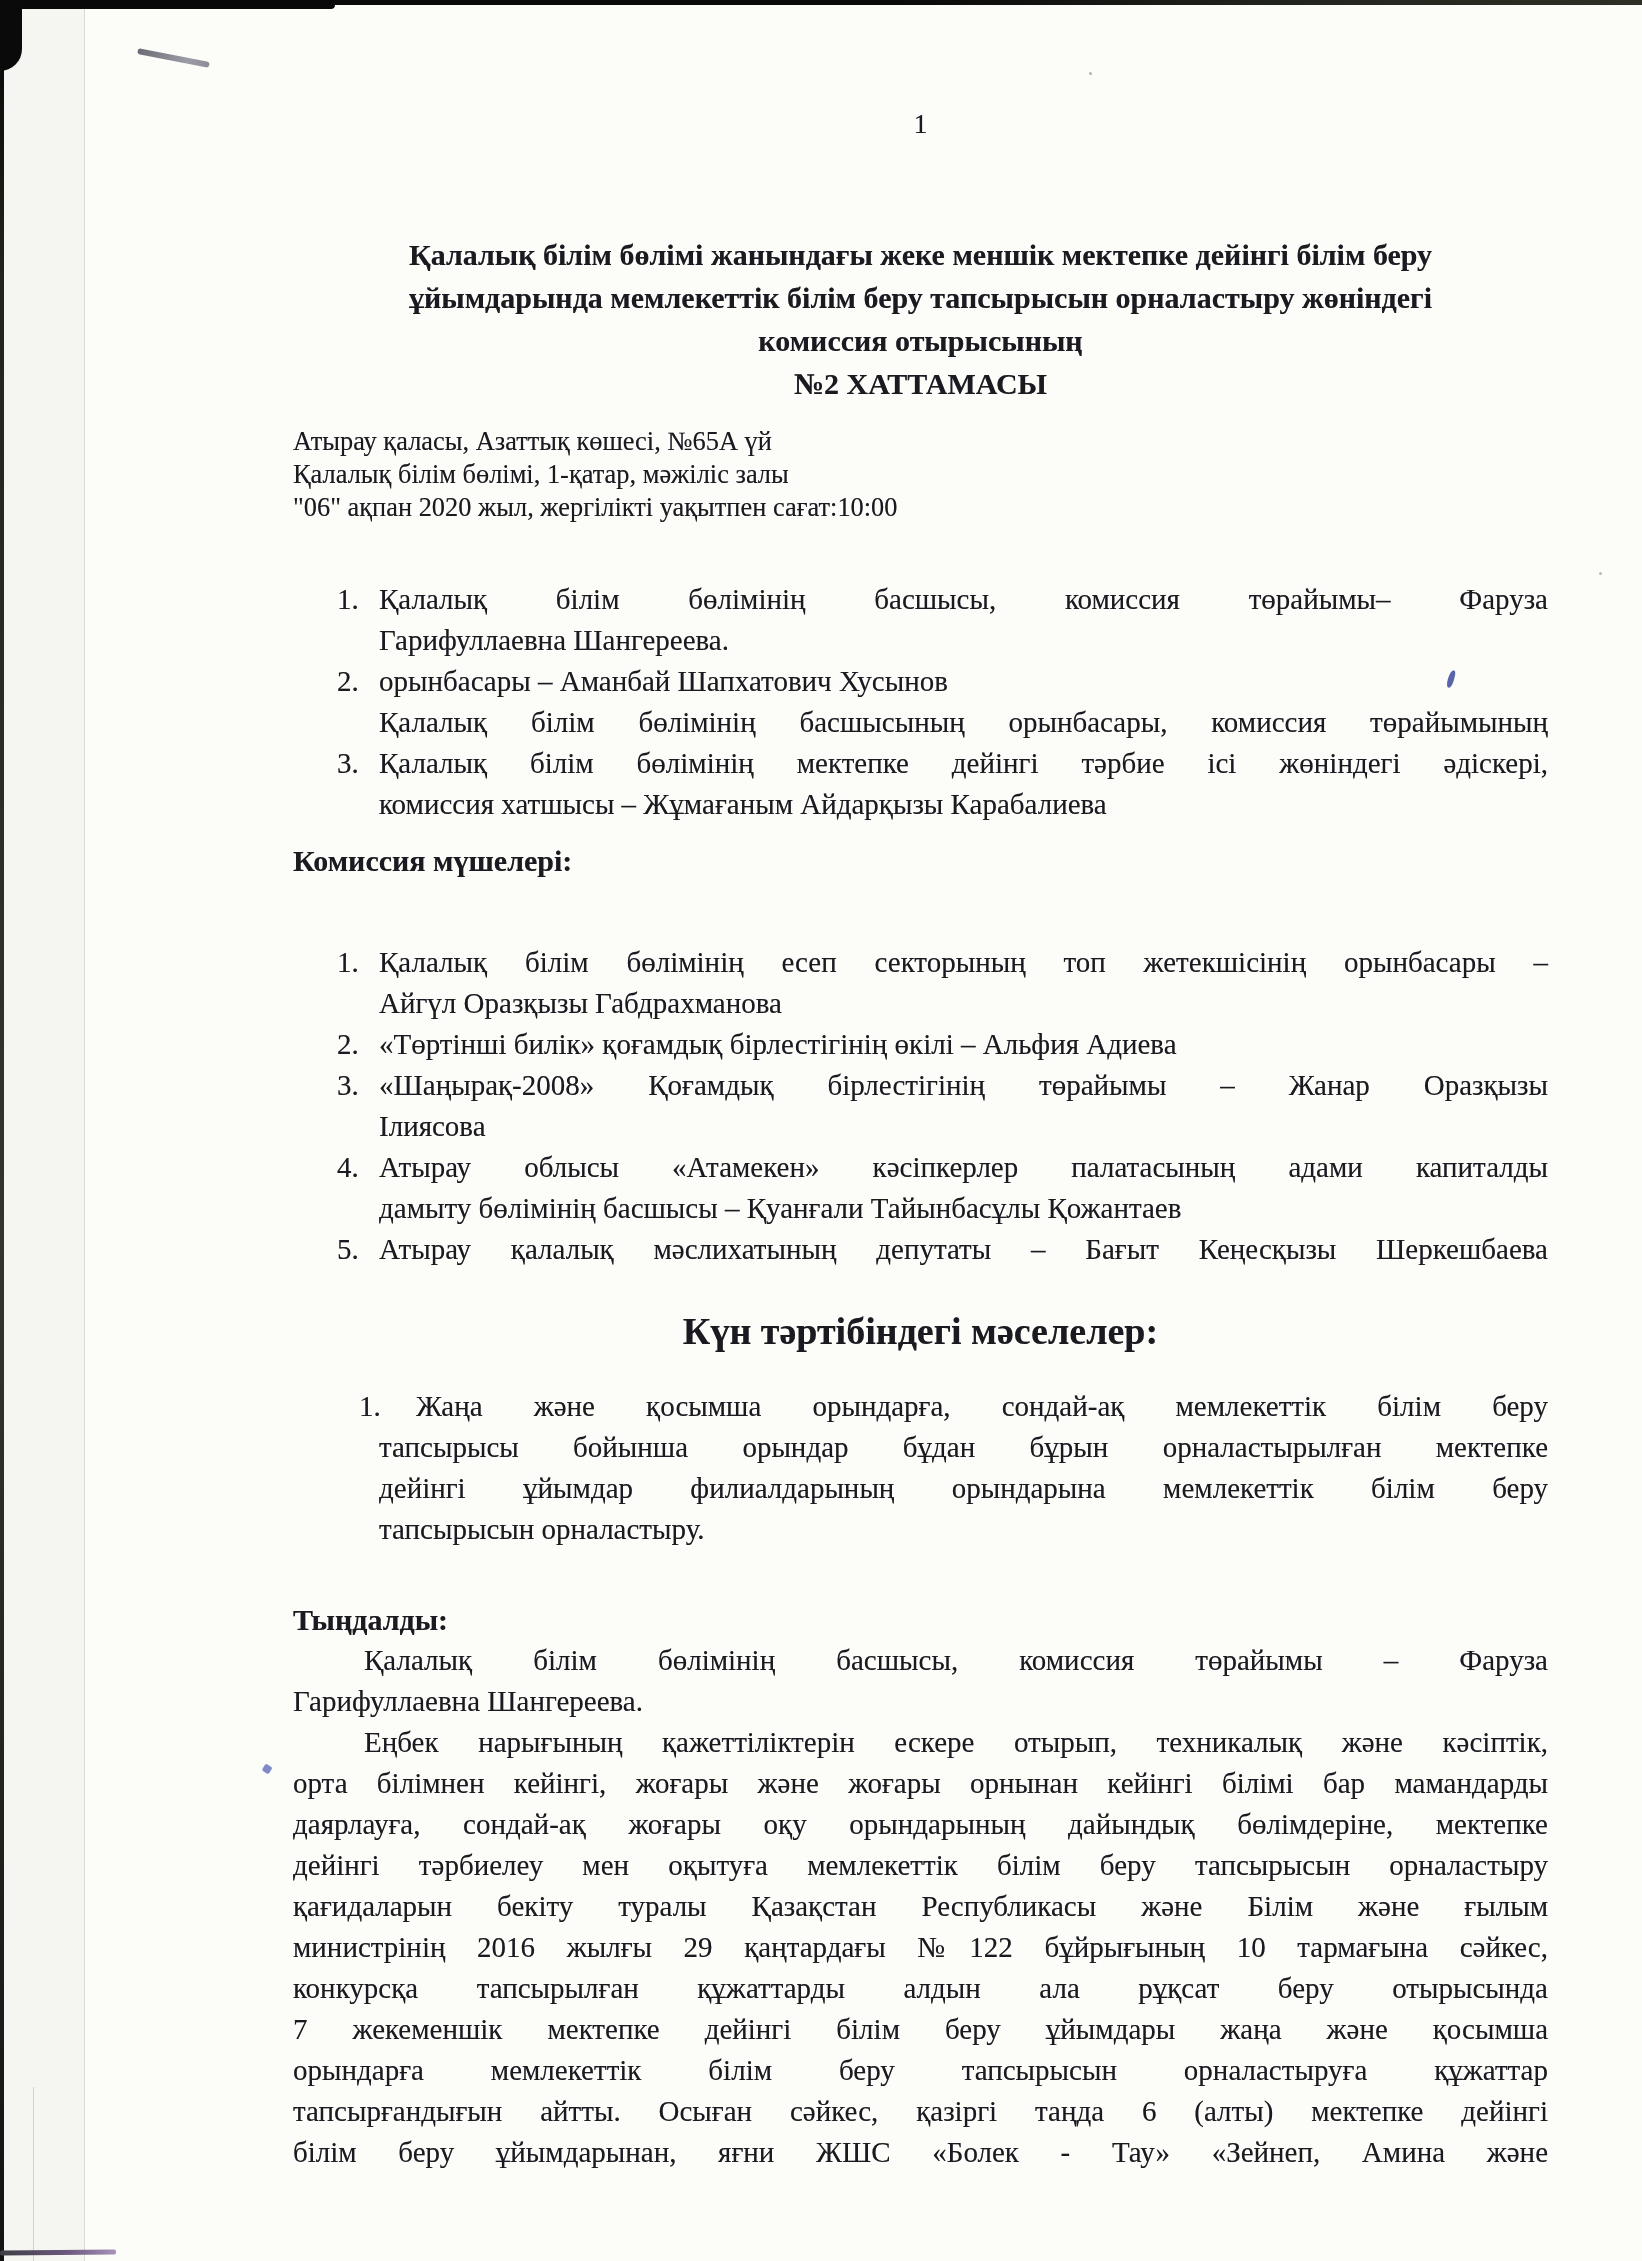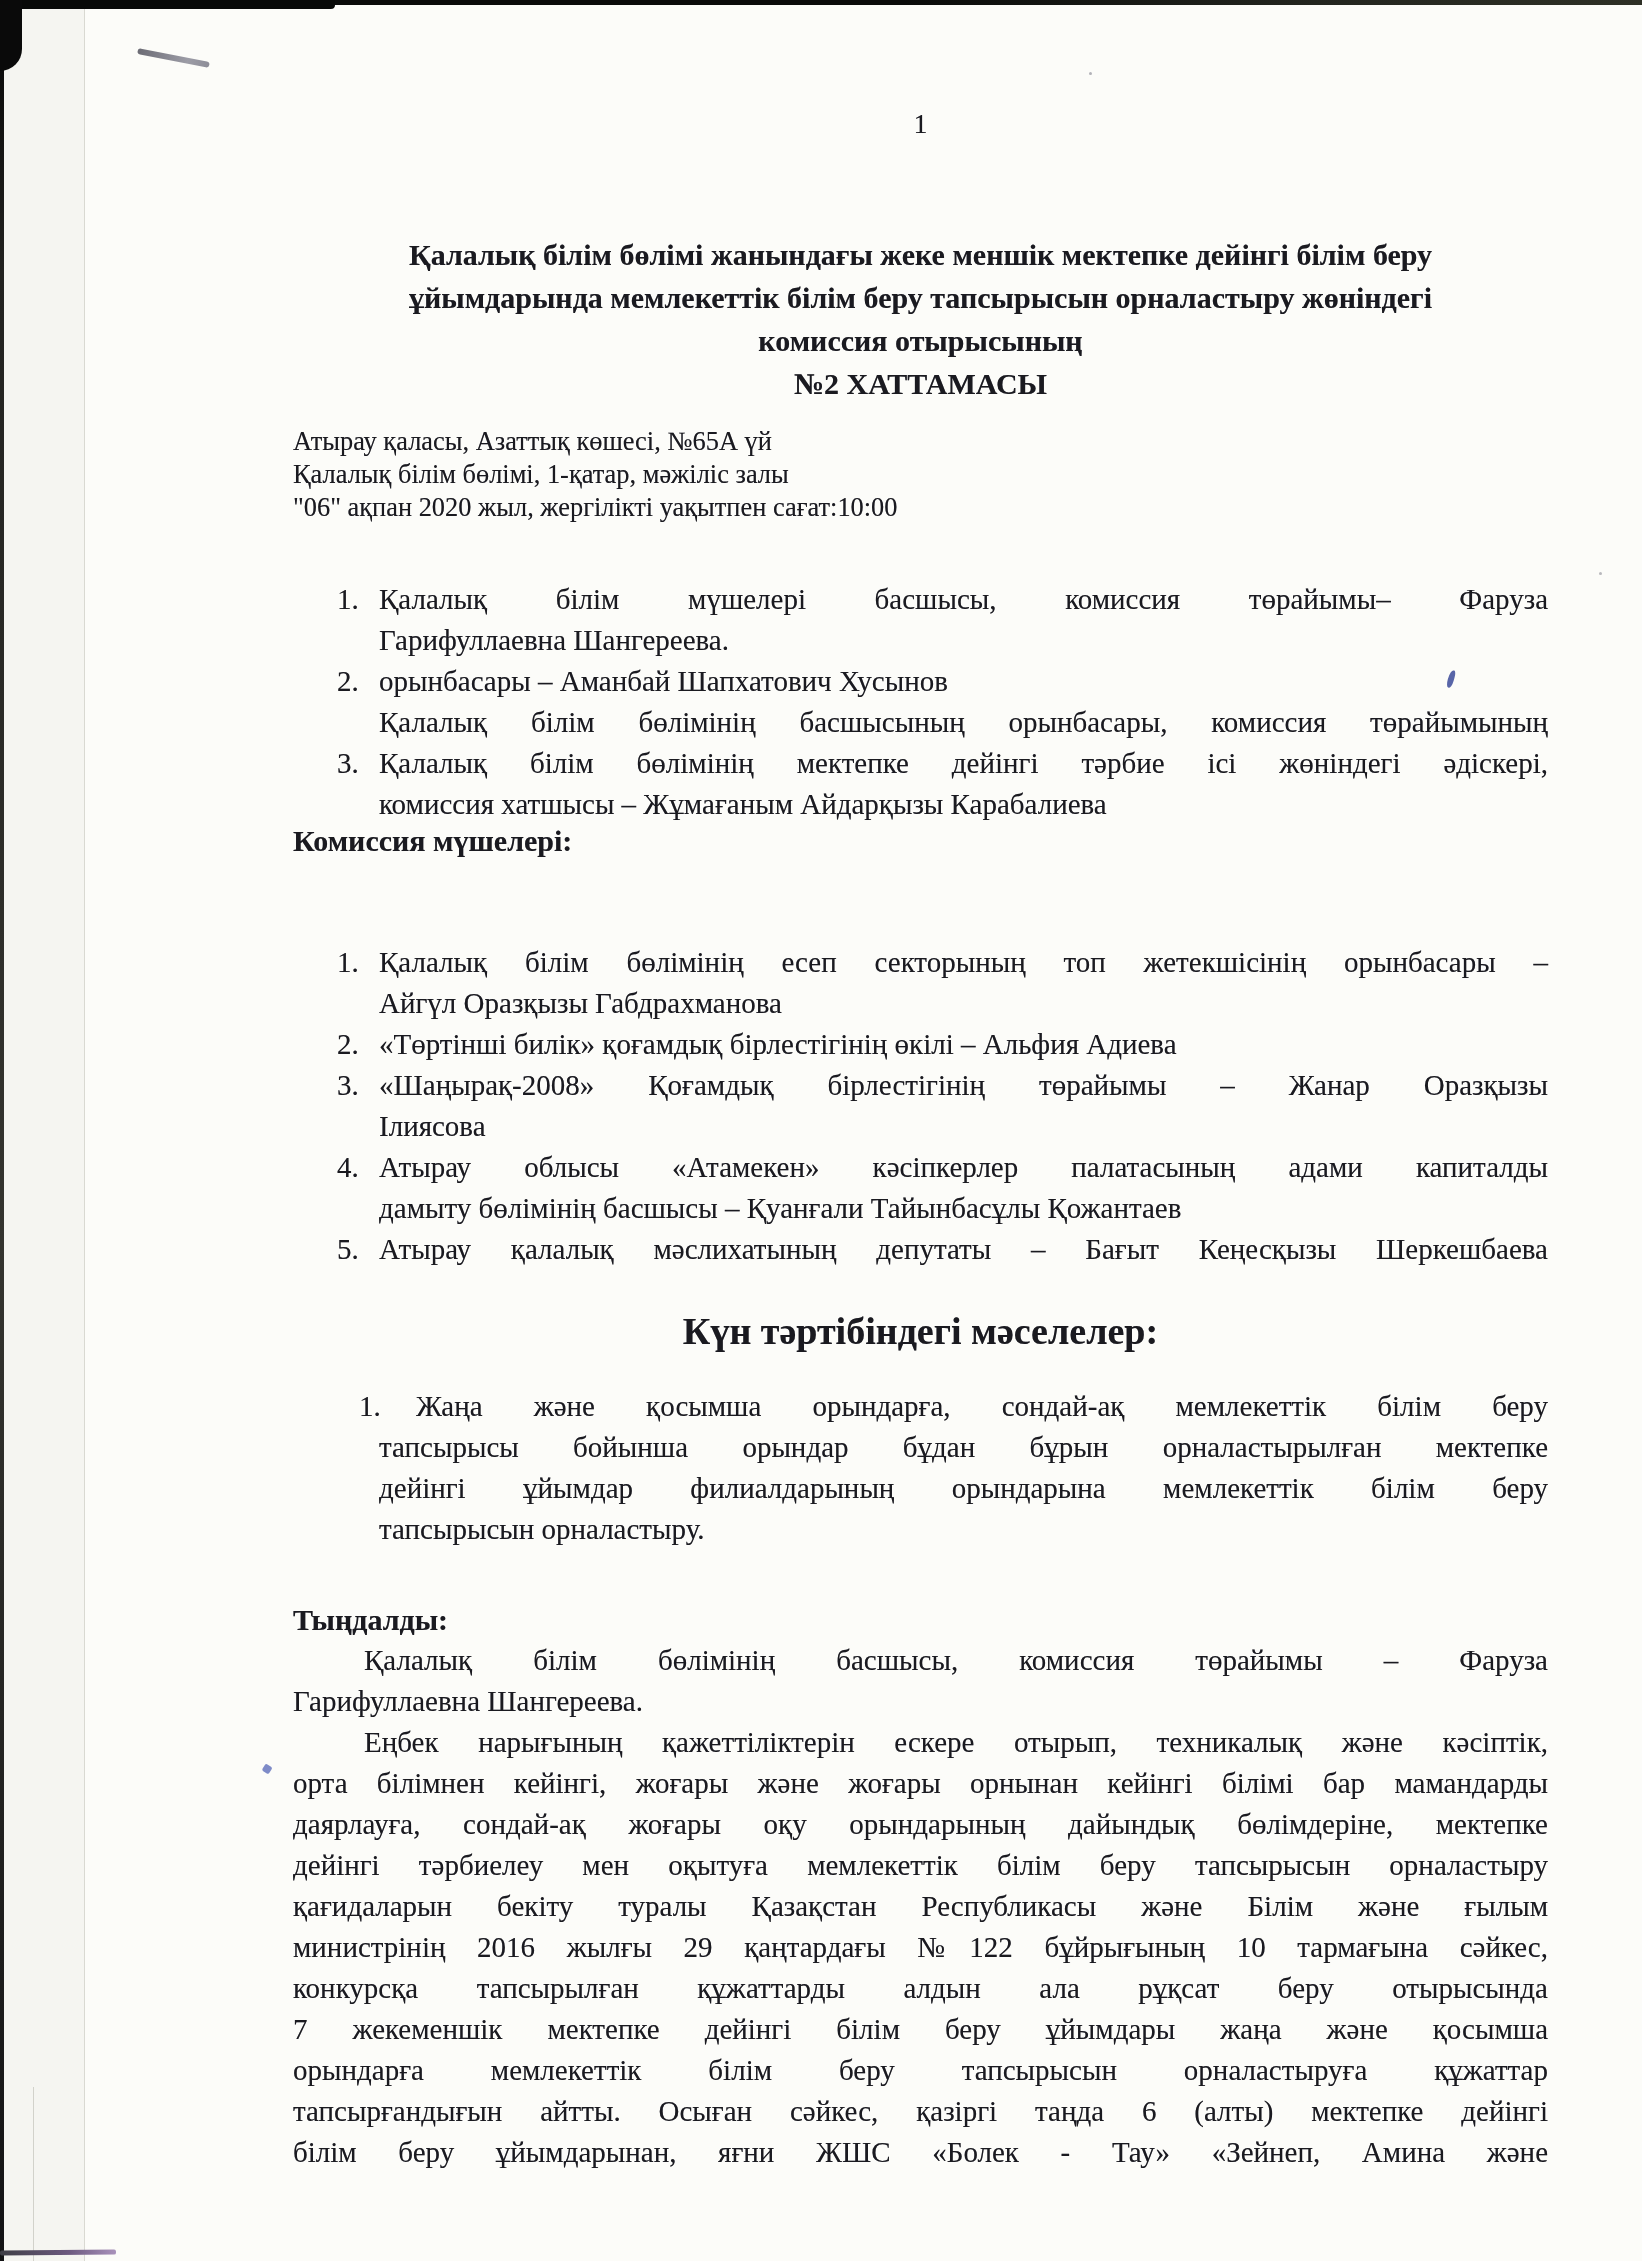--- a/index.html
+++ b/index.html
@@ -107,21 +107,21 @@
 
   .pagenum-block { top: 108px; text-align: center; font-size: 28px; }
   .title-block {
     top: 233px; font-size: 30px; font-weight: bold;
   }
   .title-block .tl { line-height: 43px; text-align: right; }
   .info-block { top: 425px; font-size: 26.4px; }
   .info-block .tl { line-height: 33px; }
 
   .attendees-block { top: 579px; font-size: 29px; }
-  .members-heading-block { top: 824px; font-size: 30px; font-weight: bold; }
+  .members-heading-block { top: 844px; font-size: 30px; font-weight: bold; }
   .members-block { top: 942px; font-size: 29px; }
   .agenda-heading-block { top: 1309px; font-size: 38px; font-weight: bold; text-align: center; }
   .agenda-block { top: 1386px; font-size: 29px; }
   .heard-block { top: 1599px; font-size: 29px; }
   .heard-heading { font-size: 30px; font-weight: bold; line-height: 41px; }
 
   .list-item { position: relative; }
   .list-item .num {
     position: absolute; left: 44px; top: 0;
     line-height: 41px;
@@ -162,21 +162,21 @@
     <div class="block info-block">
         <div class="tl tl-l">Атырау қаласы, Азаттық көшесі, №65А үй</div>
         <div class="tl tl-l">Қалалық білім бөлімі, 1-қатар, мәжіліс залы</div>
         <div class="tl tl-l">"06" ақпан 2020 жыл, жергілікті уақытпен сағат:10:00</div>
       </div>
 
     <div class="block attendees-block">
       <div class="list-item">
         <span class="num">1.</span>
         <div class="lines">
-            <div class="tl tl-j">Қалалық білім мүшелері басшысы, комиссия төрайымы– Фаруза</div>
+            <div class="tl tl-j">Қалалық білім бөлімінің басшысы, комиссия төрайымы– Фаруза</div>
             <div class="tl tl-l">Гарифуллаевна Шангереева.</div>
           </div>
       </div>
       <div class="list-item">
         <span class="num">2.</span>
         <div class="lines">
             <div class="tl tl-l">орынбасары – Аманбай Шапхатович Хусынов</div>
             <div class="tl tl-j">Қалалық білім бөлімінің басшысының орынбасары, комиссия төрайымының</div>
           </div>
       </div>

